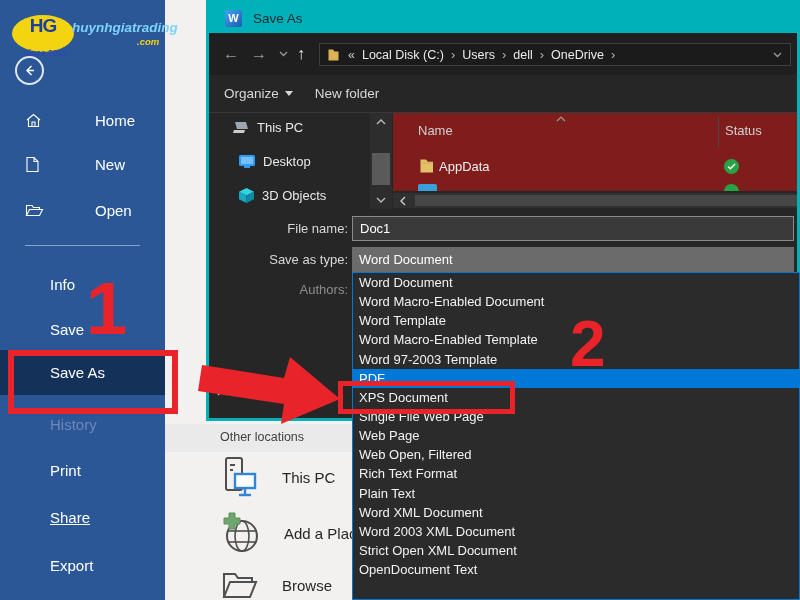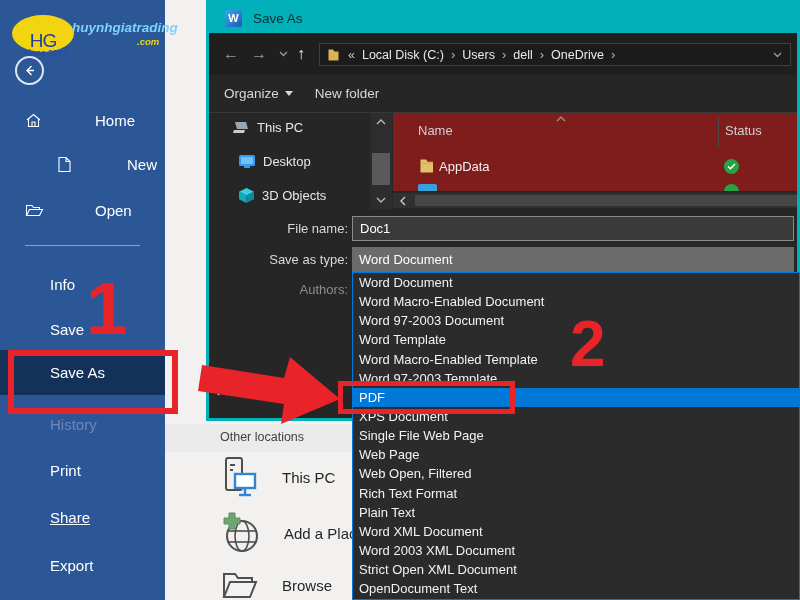--- a/index.html
+++ b/index.html
@@ -2,22 +2,22 @@
 <html><head>
 <meta charset="utf-8">
 <style>
   html,body{margin:0;padding:0;}
   .app{position:relative;width:800px;height:600px;overflow:hidden;background:#f2f1ef;
        font-family:"Liberation Sans",sans-serif;-webkit-font-smoothing:antialiased;}
 
   
   .sidebar{position:absolute;left:0;top:0;width:165px;height:600px;background:#2b5797;z-index:5;}
   .logo-oval{position:absolute;left:12px;top:15px;width:62px;height:37px;background:#f2d410;
-             border-radius:50%;display:flex;align-items:flex-end;justify-content:center;
-             color:#1e3f9e;font-weight:normal;font-size:19px;letter-spacing:-1px;}
+             border-radius:50%;display:flex;align-items:flex-start;justify-content:center;
+             color:#1e3f9e;font-weight:bold;font-size:19px;letter-spacing:-1px;}
   .brand{position:absolute;left:72px;top:20px;color:#7dd3fc;font-weight:bold;font-size:13.5px;font-style:italic;white-space:nowrap;}
   .brand-tld{position:absolute;left:137px;top:36px;color:#f5d410;font-weight:bold;font-size:9.5px;font-style:italic;}
   .brand-since{position:absolute;left:24px;top:48px;color:#2f49b0;font-weight:bold;font-size:8.5px;}
   .back-circle{position:absolute;left:15px;top:56px;width:25px;height:25px;border:2px solid rgba(255,255,255,.85);
                border-radius:50%;display:flex;align-items:center;justify-content:center;color:#fff;font-size:14px;line-height:1;}
   .side-item{position:absolute;left:0;width:165px;height:24px;display:flex;align-items:center;color:#fff;font-size:15px;gap:44px;}
   .side-item .ic{width:20px;margin-left:25px;margin-right:6px;display:flex;align-items:center;}
   .side-item .lbl{margin-left:0;}
   .side-text{position:absolute;left:50px;color:#fff;font-size:15px;}
   .side-divider{position:absolute;left:25px;top:245px;width:115px;height:1px;background:rgba(255,255,255,.45);}
@@ -99,21 +99,21 @@
     </div>
 
     <div class="side-item" style="top:108px;">
       <span class="ic">
         <svg width="17" height="17" viewBox="0 0 17 17">
             <path d="M2 8 L8.5 2.5 L15 8 M3.5 7 V14.5 H13.5 V7 M7 14.5 V10 H10 V14.5" stroke="#fff" stroke-width="1.1" fill="none"></path>
           </svg>
       </span>
       <span class="lbl">Home</span>
     </div>
-    <div class="side-item" style="top:152px;padding-left:32px;">
+    <div class="side-item" style="top:152px;">
       <span class="ic">
         <svg width="15" height="17" viewBox="0 0 15 17">
             <path d="M2 1.5 H9 L13 5.5 V15.5 H2 Z M9 1.5 V5.5 H13" stroke="#fff" stroke-width="1.1" fill="none"></path>
           </svg>
       </span>
       <span class="lbl">New</span>
     </div>
     <div class="side-item" style="top:198px;">
       <span class="ic">
         <svg width="19" height="15" viewBox="0 0 19 15">
@@ -309,21 +309,20 @@
       <svg width="11" height="7" viewBox="0 0 11 7">
           <path d="M1 6 L5.5 1.5 L10 6" stroke="#cccccc" stroke-width="1.4" fill="none"></path>
         </svg>
       <span class="hf-clip">Hide Folders</span>
     </div>
   </div>
 
   <div class="dropdown">
     <div class="opt">Word Document</div>
     <div class="opt">Word Macro-Enabled Document</div>
-    <div class="opt">Word 97-2003 Document</div>
     <div class="opt">Word Template</div>
     <div class="opt">Word Macro-Enabled Template</div>
     <div class="opt">Word 97-2003 Template</div>
     <div class="opt selected">PDF</div>
     <div class="opt">XPS Document</div>
     <div class="opt">Single File Web Page</div>
     <div class="opt">Web Page</div>
     <div class="opt">Web Open, Filtered</div>
     <div class="opt">Rich Text Format</div>
     <div class="opt">Plain Text</div>

